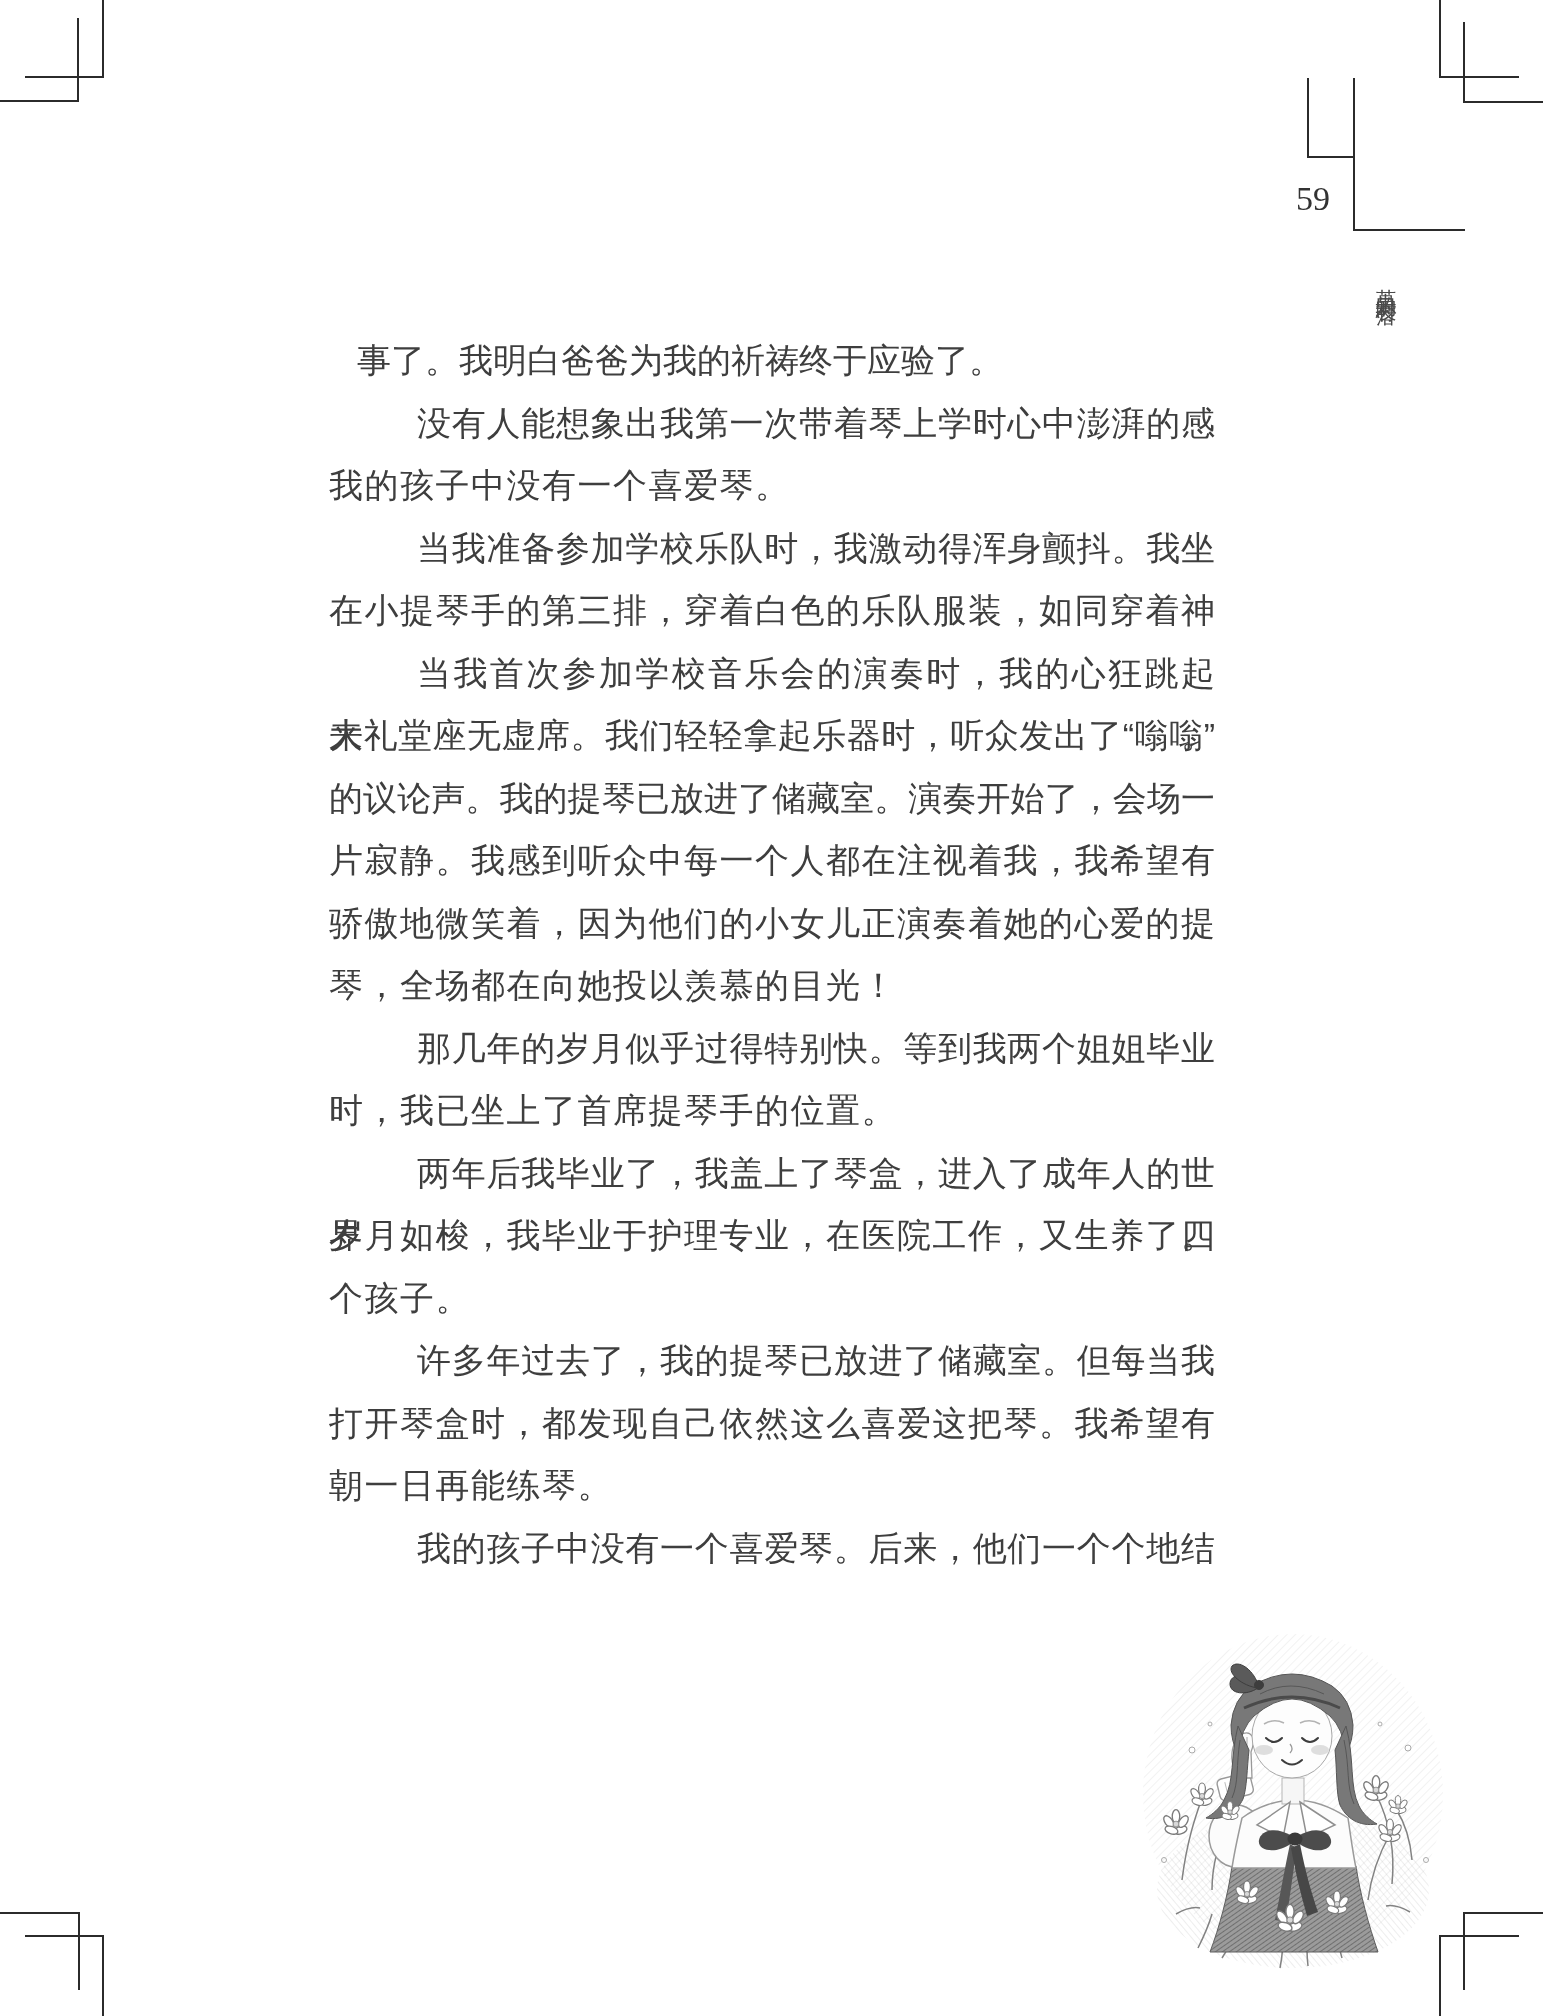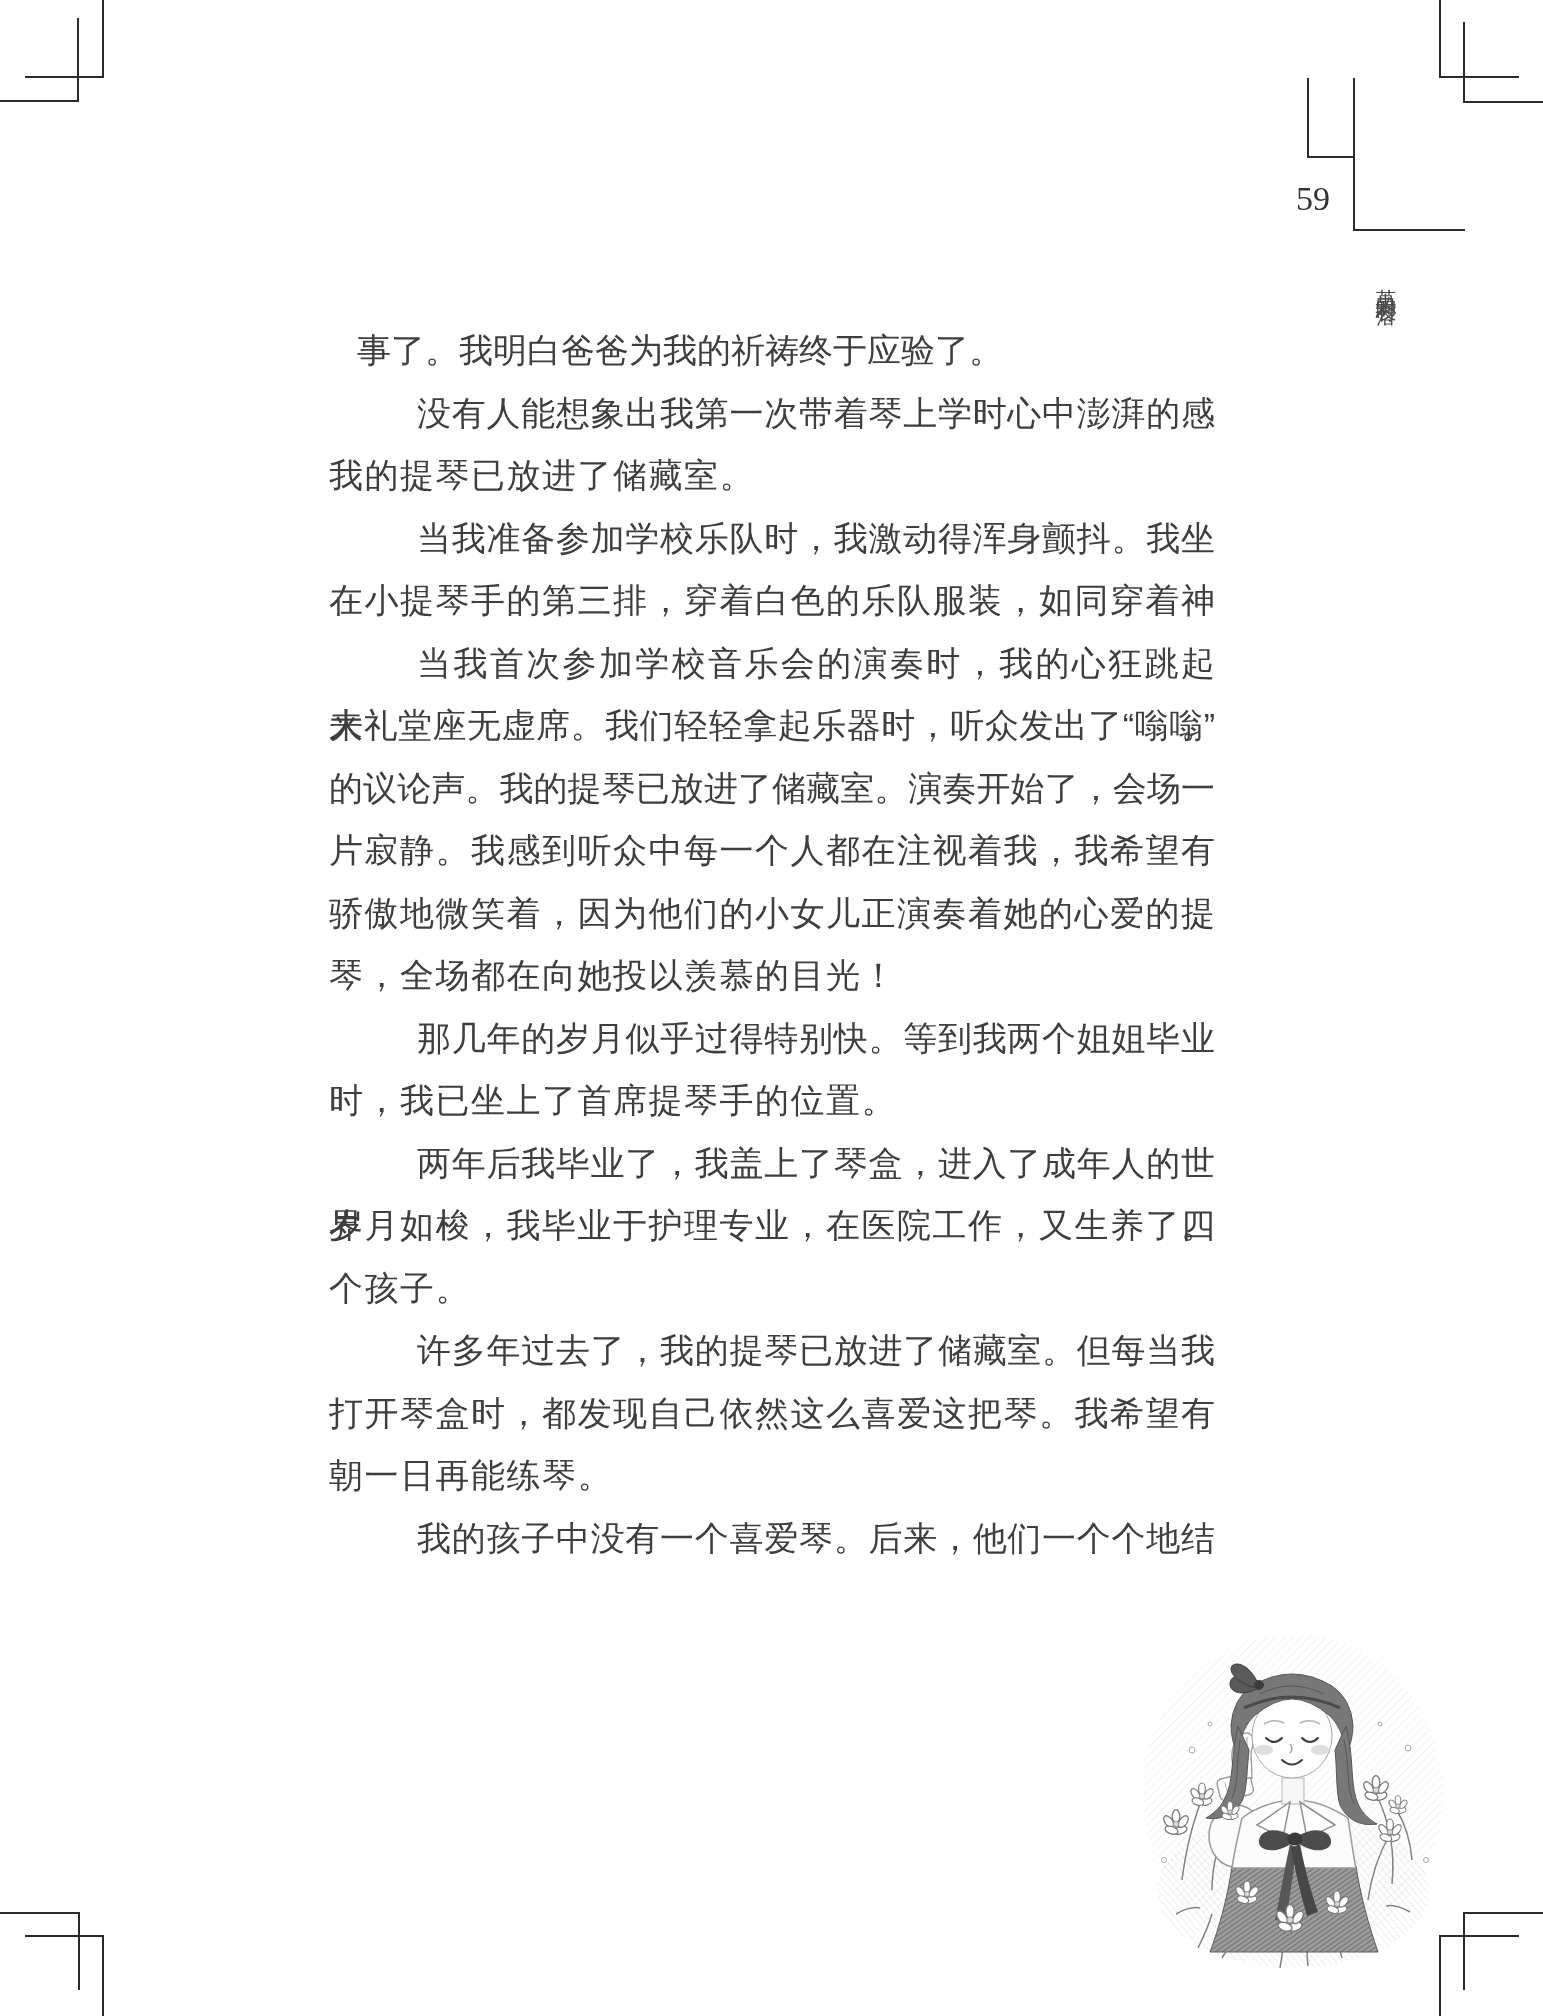--- a/index.html
+++ b/index.html
@@ -14,21 +14,21 @@
     font-family:"Liberation Serif","DejaVu Serif",serif;
     font-size:34px; color:#333; text-align:left;
   }
   .side-title {
     position:absolute; left:1372px; top:272px;
     writing-mode:vertical-rl; text-orientation:upright;
     font-size:21px; letter-spacing:4px; color:#4a4a4a; font-weight:400;
   }
 
   .text-block {
-    position:absolute; left:329px; top:319px; width:886px;
+    position:absolute; left:329px; top:329px; width:886px;
     font-size:34px; color:#3e3e3e; font-weight:400;
   }
   .line {
     height:62.5px; line-height:62.5px;
     text-align:left; letter-spacing:1.5px; white-space:nowrap;
   }
   .line.jlast { text-align:justify; text-align-last:justify; letter-spacing:0; white-space:normal; }
   .line.ind    { text-indent:88px; }
   .line.ind-sm { text-indent:28px; letter-spacing:0; }
 
@@ -54,21 +54,21 @@
     </g>
   </svg>
 
   <div class="page-number">59</div>
 
   <div class="side-title">草虫的村落</div>
 
   <div class="text-block" id="text-block">
       <div class="line ind-sm">事了。我明白爸爸为我的祈祷终于应验了。</div>
       <div class="line ind jlast">没有人能想象出我第一次带着琴上学时心中澎湃的感</div>
-      <div class="line">我的提琴已放进了储藏室。</div>
+      <div class="line">我的孩子中没有一个喜爱琴。</div>
       <div class="line ind jlast">当我准备参加学校乐队时，我激动得浑身颤抖。我坐</div>
       <div class="line jlast">在小提琴手的第三排，穿着白色的乐队服装，如同穿着神</div>
       <div class="line ind jlast">当我首次参加学校音乐会的演奏时，我的心狂跳起来。</div>
       <div class="line jlast">大礼堂座无虚席。我们轻轻拿起乐器时，听众发出了“嗡嗡”</div>
       <div class="line jlast">的议论声。我的提琴已放进了储藏室。演奏开始了，会场一</div>
       <div class="line jlast">片寂静。我感到听众中每一个人都在注视着我，我希望有</div>
       <div class="line jlast">骄傲地微笑着，因为他们的小女儿正演奏着她的心爱的提</div>
       <div class="line">琴，全场都在向她投以羡慕的目光！</div>
       <div class="line ind jlast">那几年的岁月似乎过得特别快。等到我两个姐姐毕业</div>
       <div class="line">时，我已坐上了首席提琴手的位置。</div>

